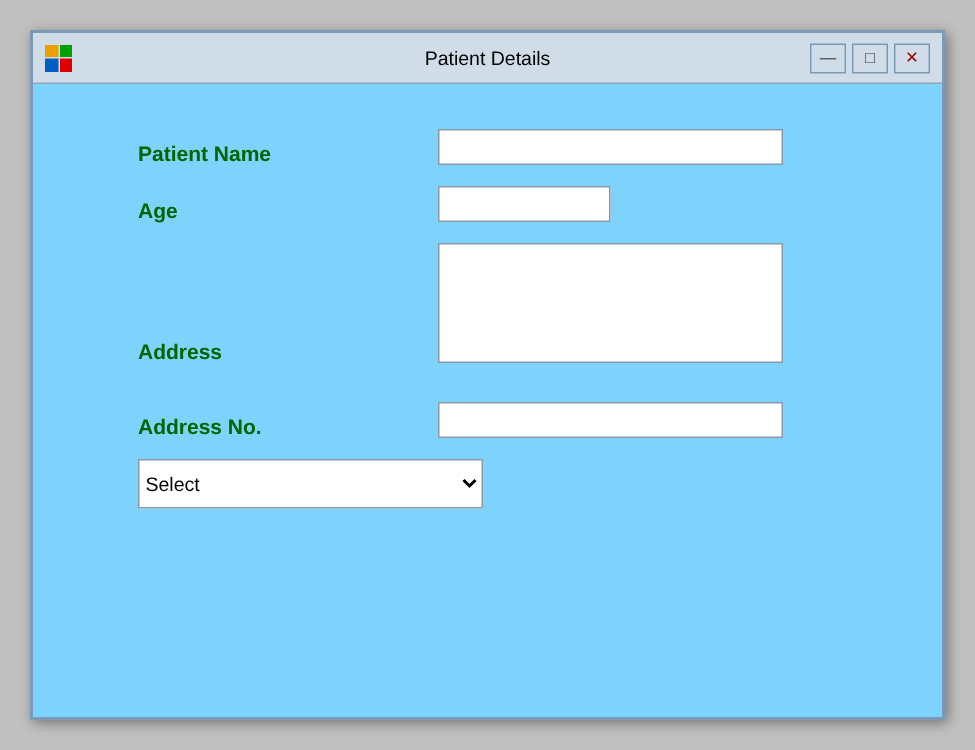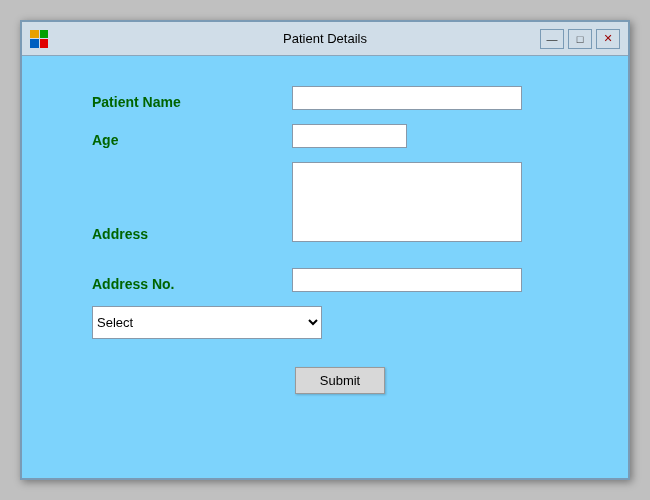--- a/index.html
+++ b/index.html
@@ -224,17 +224,14 @@
 
     <div class="form-row">
       <select class="input-select">
         <option value="">Select</option>
         <option value="male">Male</option>
         <option value="female">Female</option>
         <option value="other">Other</option>
       </select>
     </div>
 
-    <div class="submit-row">
-      <button class="submit-btn">Submit</button>
-    </div>
   </div>
 </div>
 
 </body></html>

